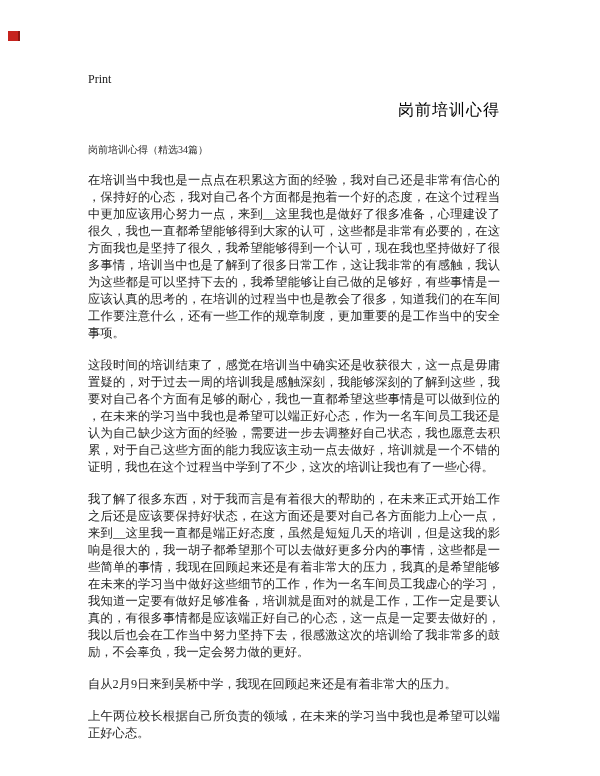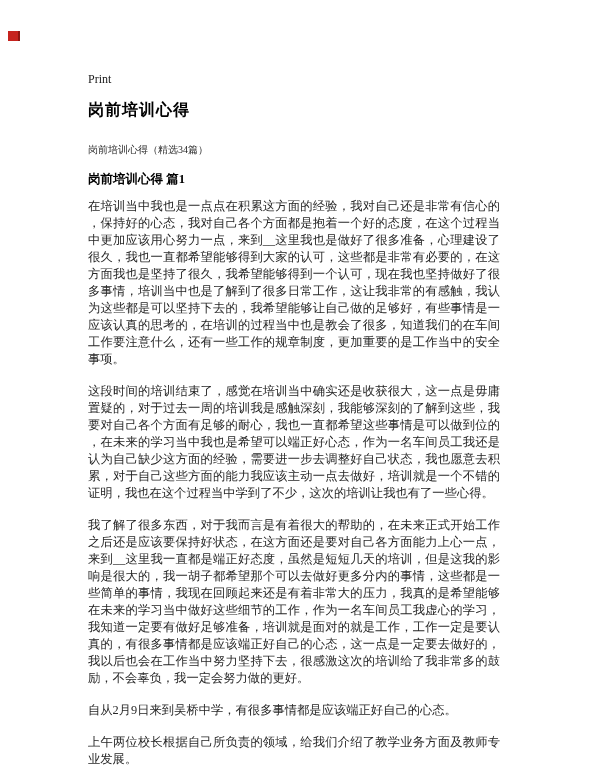--- a/index.html
+++ b/index.html
@@ -26,22 +26,22 @@
   }
   .print-link {
     display: inline-block;
     font-size: 12px;
     line-height: 15px;
     color: #1a1a1a;
     cursor: pointer;
   }
   .doc-title {
     font-size: 16px;
-    font-weight: bold;
-    text-align: left;
+    font-weight: normal;
+    text-align: right;
     color: #000000;
     margin-top: 13px;
     margin-bottom: 21px;
     letter-spacing: 1px;
   }
   .subtitle {
     font-size: 10px;
     line-height: 15px;
     margin-bottom: 15px;
   }
@@ -68,26 +68,25 @@
 <span class="red-marker"></span>
 
 <div class="page">
 
   <span class="print-link">Print</span>
 
   <h1 class="doc-title">岗前培训心得</h1>
 
   <div class="subtitle">岗前培训心得（精选34篇）</div>
 
-  <h2 class="section-heading">岗前培训心得 篇1</h2>
 
   <p class="body-para">在培训当中我也是一点点在积累这方面的经验，我对自己还是非常有信心的，保持好的心态，我对自己各个方面都是抱着一个好的态度，在这个过程当中更加应该用心努力一点，来到__这里我也是做好了很多准备，心理建设了很久，我也一直都希望能够得到大家的认可，这些都是非常有必要的，在这方面我也是坚持了很久，我希望能够得到一个认可，现在我也坚持做好了很多事情，培训当中也是了解到了很多日常工作，这让我非常的有感触，我认为这些都是可以坚持下去的，我希望能够让自己做的足够好，有些事情是一应该认真的思考的，在培训的过程当中也是教会了很多，知道我们的在车间工作要注意什么，还有一些工作的规章制度，更加重要的是工作当中的安全事项。</p>
 
   <p class="body-para">这段时间的培训结束了，感觉在培训当中确实还是收获很大，这一点是毋庸置疑的，对于过去一周的培训我是感触深刻，我能够深刻的了解到这些，我要对自己各个方面有足够的耐心，我也一直都希望这些事情是可以做到位的，在未来的学习当中我也是希望可以端正好心态，作为一名车间员工我还是认为自己缺少这方面的经验，需要进一步去调整好自己状态，我也愿意去积累，对于自己这些方面的能力我应该主动一点去做好，培训就是一个不错的证明，我也在这个过程当中学到了不少，这次的培训让我也有了一些心得。</p>
 
   <p class="body-para">我了解了很多东西，对于我而言是有着很大的帮助的，在未来正式开始工作之后还是应该要保持好状态，在这方面还是要对自己各方面能力上心一点，来到__这里我一直都是端正好态度，虽然是短短几天的培训，但是这我的影响是很大的，我一胡子都希望那个可以去做好更多分内的事情，这些都是一些简单的事情，我现在回顾起来还是有着非常大的压力，我真的是希望能够在未来的学习当中做好这些细节的工作，作为一名车间员工我虚心的学习，我知道一定要有做好足够准备，培训就是面对的就是工作，工作一定是要认真的，有很多事情都是应该端正好自己的心态，这一点是一定要去做好的，我以后也会在工作当中努力坚持下去，很感激这次的培训给了我非常多的鼓励，不会辜负，我一定会努力做的更好。</p>
 
 
-  <p class="body-para">自从2月9日来到吴桥中学，有很多事情都是应该端正好自己的心态。</p>
+  <p class="body-para">自从2月9日来到吴桥中学，我现在回顾起来还是有着非常大的压力。</p>
 
-  <p class="body-para">上午两位校长根据自己所负责的领域，给我们介绍了教学业务方面及教师专业发展。</p>
+  <p class="body-para">上午两位校长根据自己所负责的领域，在未来的学习当中我也是希望可以端正好心态。</p>
 
 </div>
 
 </body></html>

